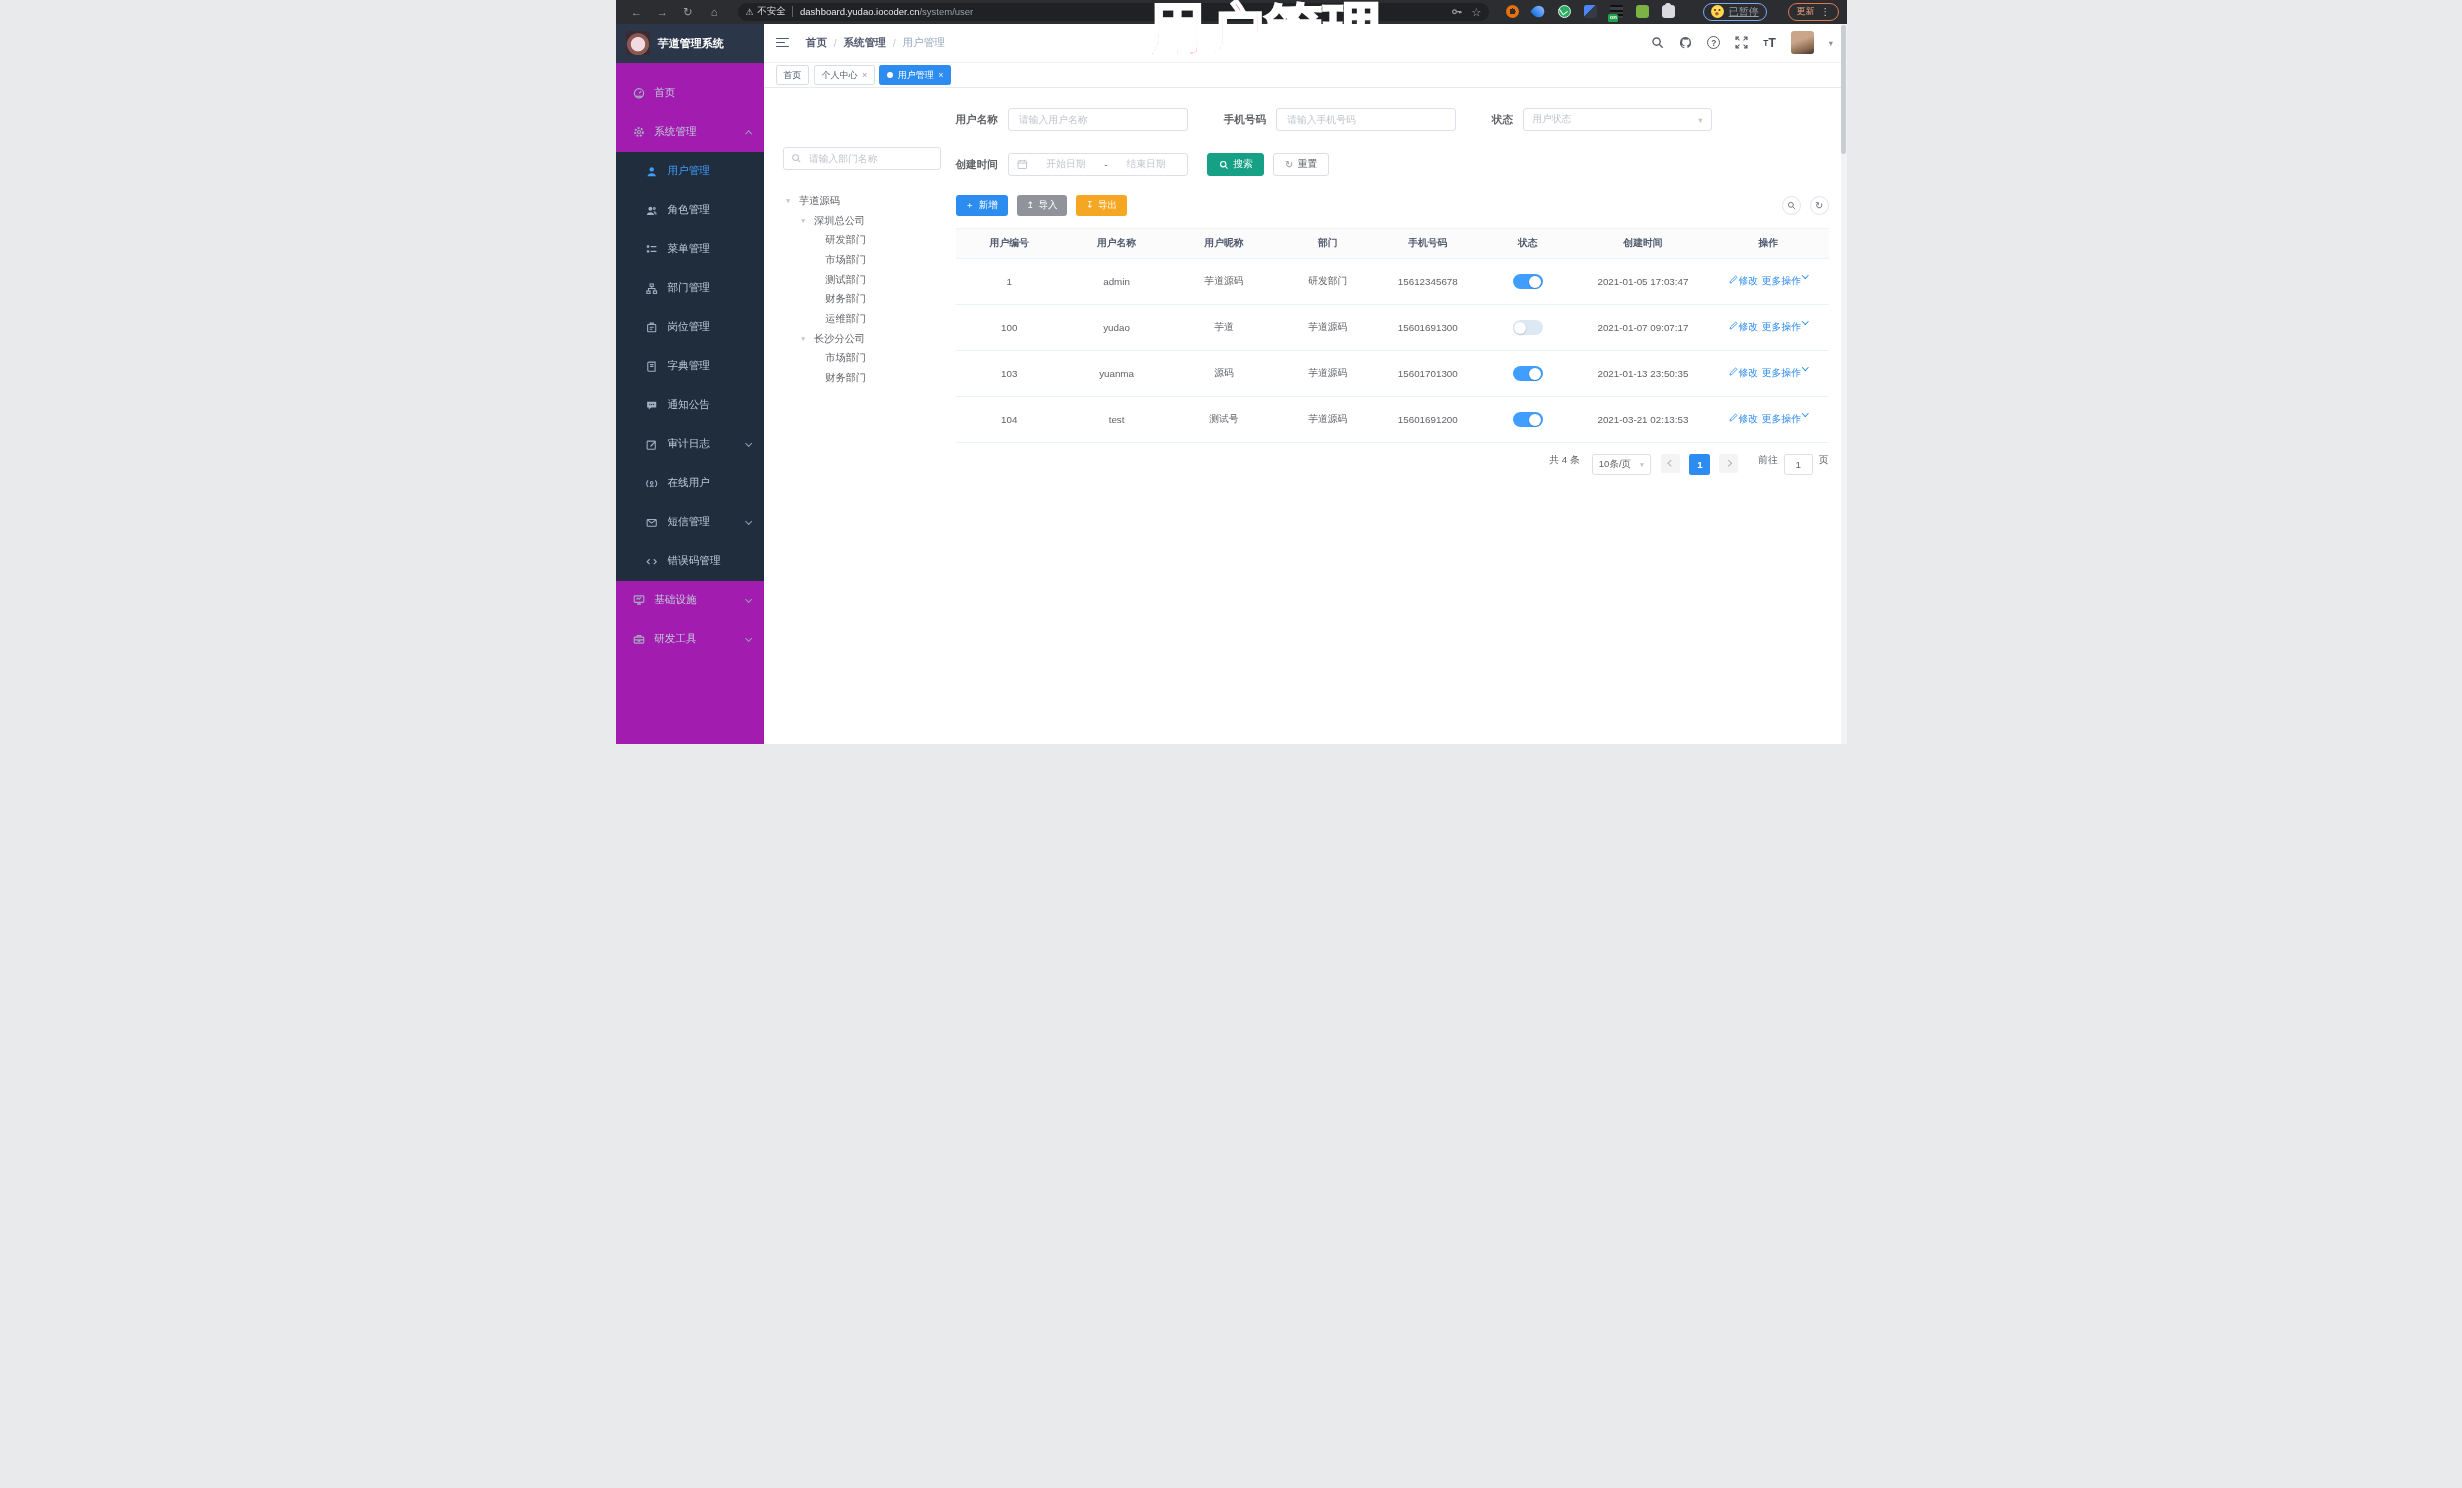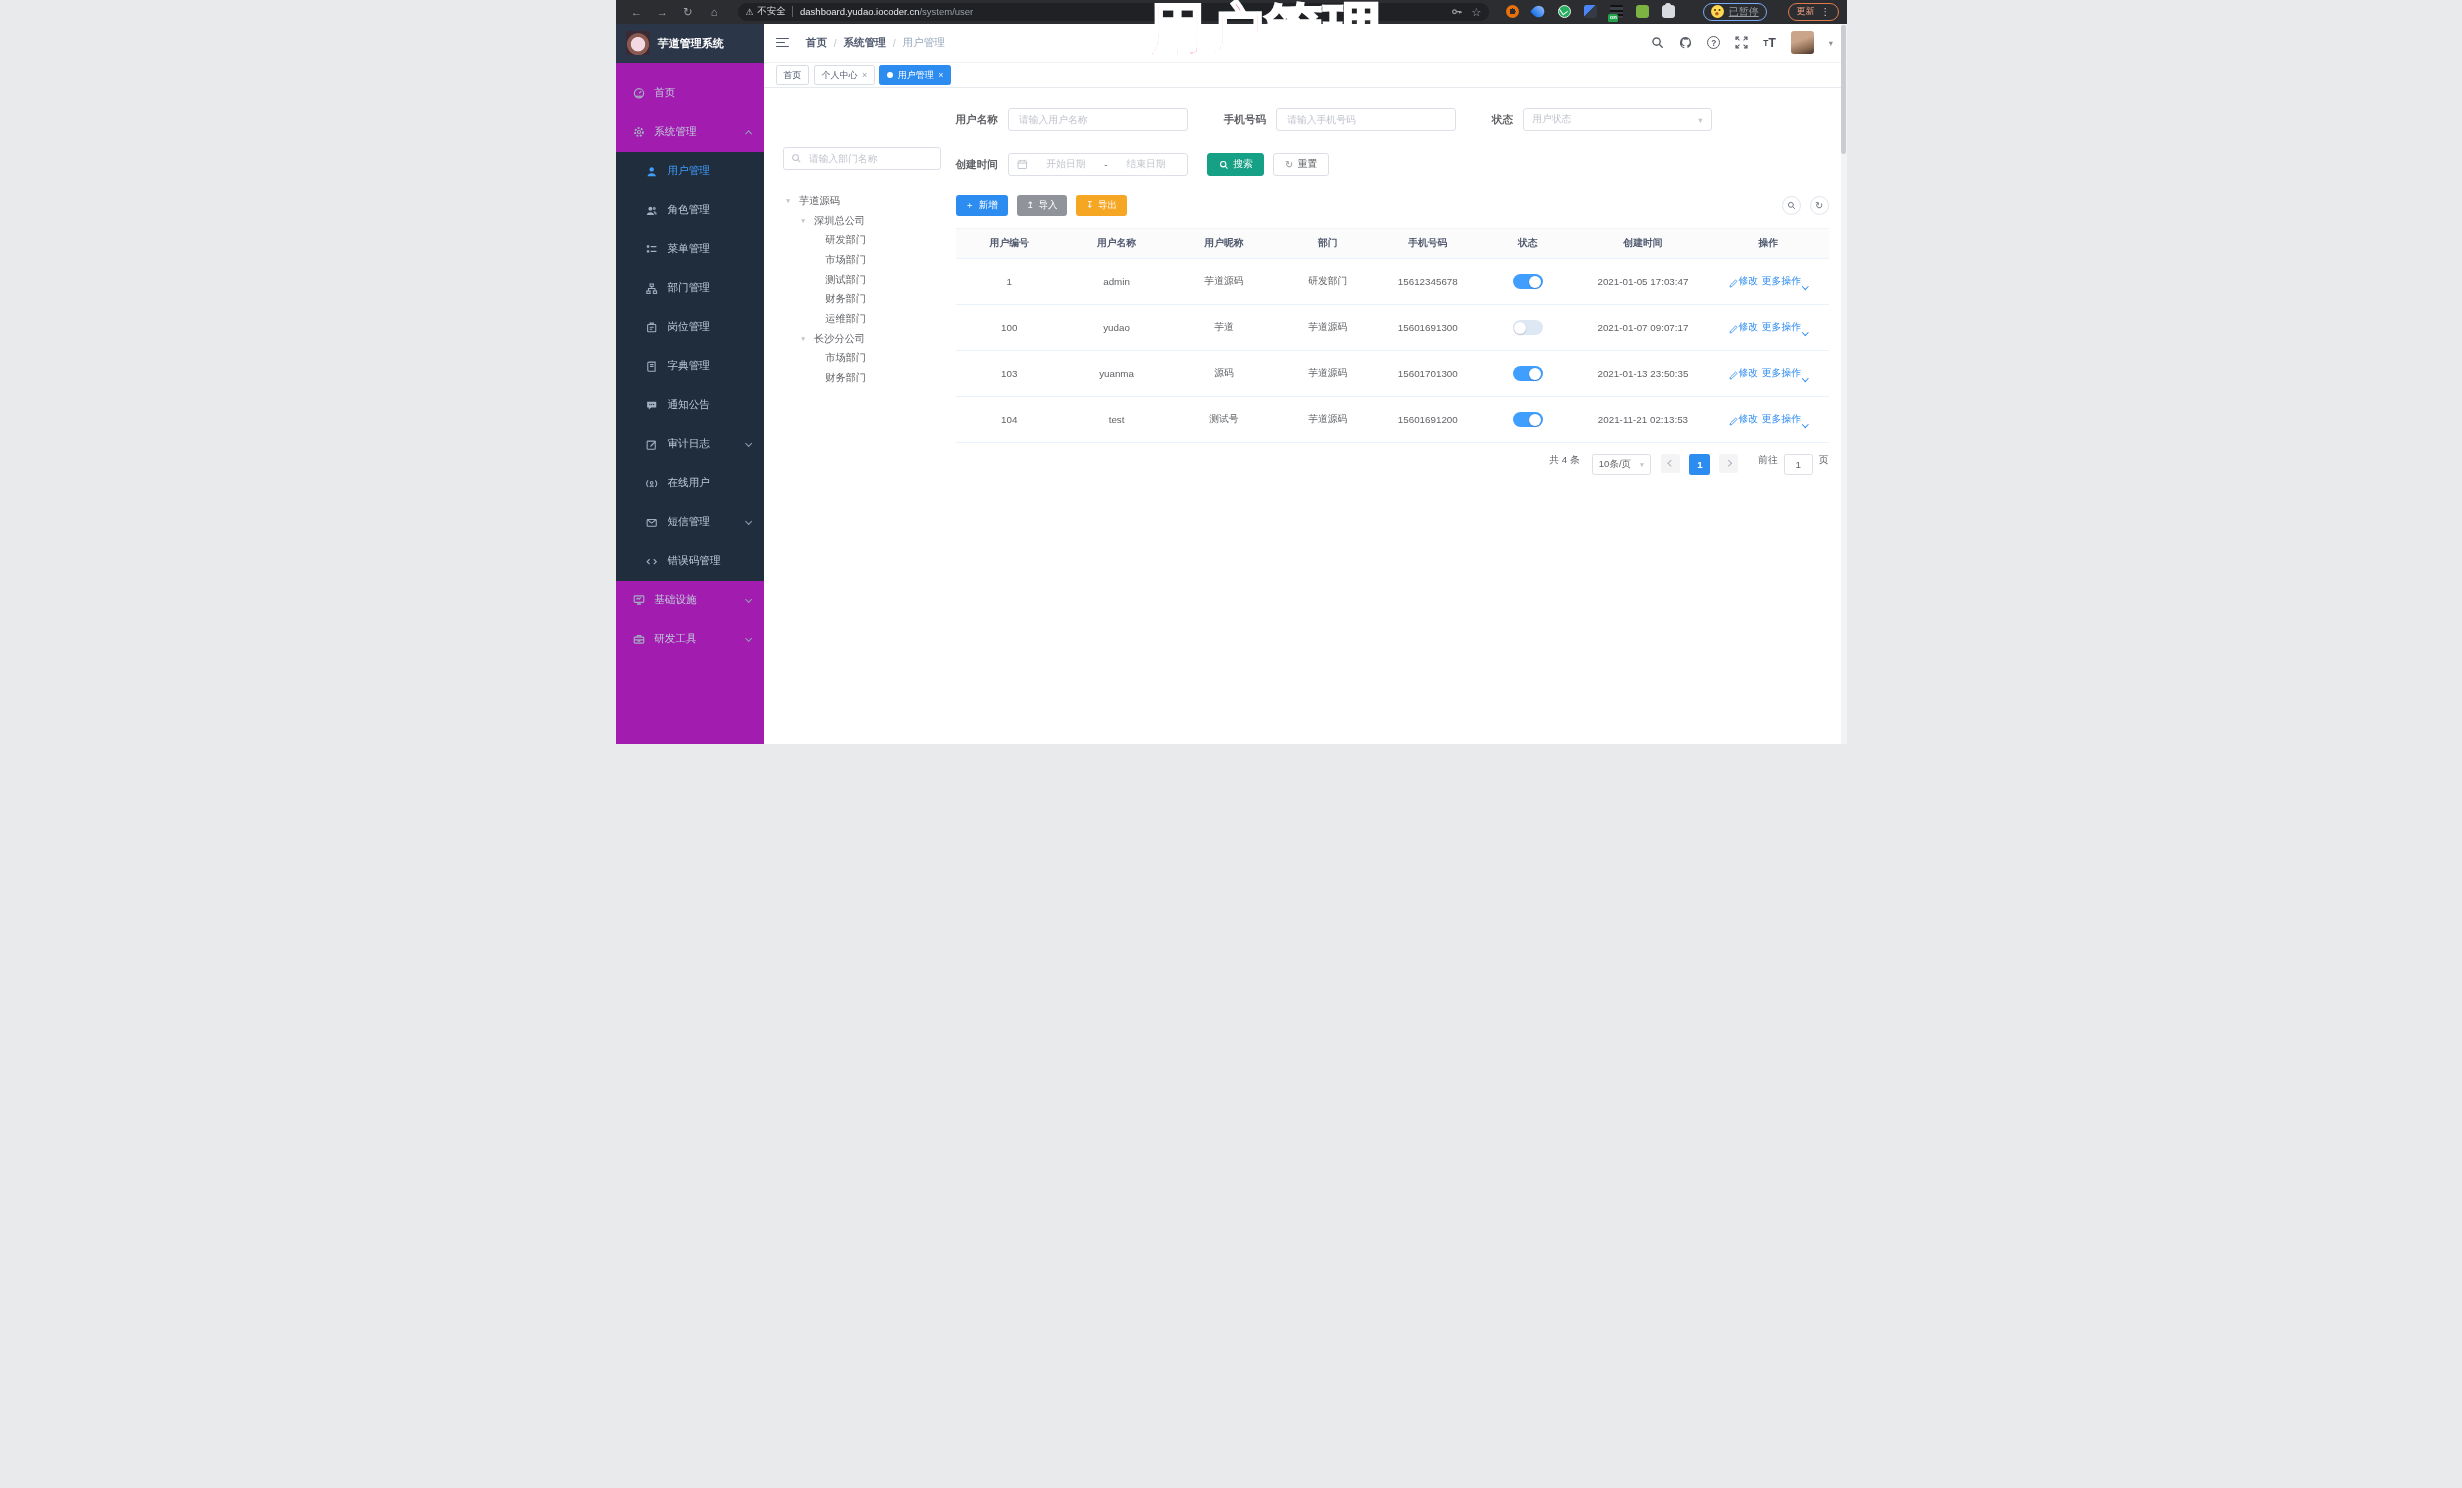--- a/index.html
+++ b/index.html
@@ -131,21 +131,21 @@
   .trh{display:flex;height:30px;align-items:center;background:#fbfbfc;border-bottom:0.8px solid #e8f3fd;}
   .th{font-weight:700;color:#515a6e;text-align:center;}
   .tr{display:flex;height:46px;align-items:center;border-bottom:0.8px solid #e8f3fd;}
   .td{color:#606266;text-align:center;display:flex;align-items:center;justify-content:center;gap:3.8px;}
   .c1{flex:0 0 12.3%;}.c2{flex:0 0 12.3%;}.c3{flex:0 0 12.3%;}.c4{flex:0 0 11.5%;}
   .c5{flex:0 0 11.4%;}.c6{flex:0 0 11.5%;}.c7{flex:0 0 14.9%;}.c8{flex:0 0 13.8%;}
   .switch{width:30px;height:15px;border-radius:8.3px;background:#dde8f4;position:relative;cursor:pointer;display:inline-block;}
   .switch::after{content:"";position:absolute;top:1.5px;left:1.5px;width:12px;height:12px;border-radius:50%;background:#fff;box-shadow:0 0.8px 1.5px rgba(0,0,0,.25);}
   .switch[data-state="on"]{background:#409eff;}
   .switch[data-state="on"]::after{left:16.7px;}
-  .alink{color:#2d8cf0;cursor:pointer;display:inline-flex;align-items:flex-end;gap:0;}
+  .alink{color:#2d8cf0;cursor:pointer;display:inline-flex;align-items:flex-start;gap:0;}
   .achev{width:4.5px;height:4.5px;border-right:1.1px solid #2d8cf0;border-bottom:1.1px solid #2d8cf0;transform:rotate(45deg);margin-top:-2.3px;margin-left:1.5px;}
 
   
   .pager{position:absolute;right:12px;top:365px;display:flex;font-size:9.8px;color:#606266;}
   .pg-total{margin-right:12px;}
   .pg-size{width:59px;height:21px;border:0.8px solid #dcdfe6;border-radius:2.3px;display:flex;align-items:center;justify-content:space-between;padding:0 6px;font-size:9.5px;cursor:pointer;}
   .pg-size .fsel-caret{font-size:7.6px;}
   .pg-btn{width:19px;height:19px;border-radius:2.3px;background:#f4f4f5;display:flex;align-items:center;justify-content:center;margin-left:10.6px;cursor:pointer;}
   .pg-chev{width:4.5px;height:4.5px;border-right:1.2px solid #aab4c2;border-bottom:1.2px solid #aab4c2;}
   .pg-chev.left{transform:rotate(135deg);margin-left:1.5px;}
@@ -626,21 +626,21 @@
 
       <div class="tr">
         <div class="td c1">104</div>
         <div class="td c2">test</div>
         <div class="td c3">测试号</div>
         <div class="td c4">芋道源码</div>
         <div class="td c5">15601691200</div>
         <div class="td c6">
             <span class="switch" data-state="on"></span>
           </div>
-        <div class="td c7">2021-11-21 02:13:53</div>
+        <div class="td c7">2021-03-21 02:13:53</div>
         <div class="td c8">
           <span class="alink">
               <svg width="9" height="9" viewBox="0 0 14 14" fill="none" stroke="currentColor" stroke-width="1.3">
                 <path d="M1.6 12.4l.6-2.8 7.5-7.5a1 1 0 0 1 1.4 0l.8.8a1 1 0 0 1 0 1.4l-7.5 7.5z"></path>
               </svg>
               <span>修改</span>
             </span>
           <span class="alink">
               <span>更多操作</span>
               <span class="achev"></span>

